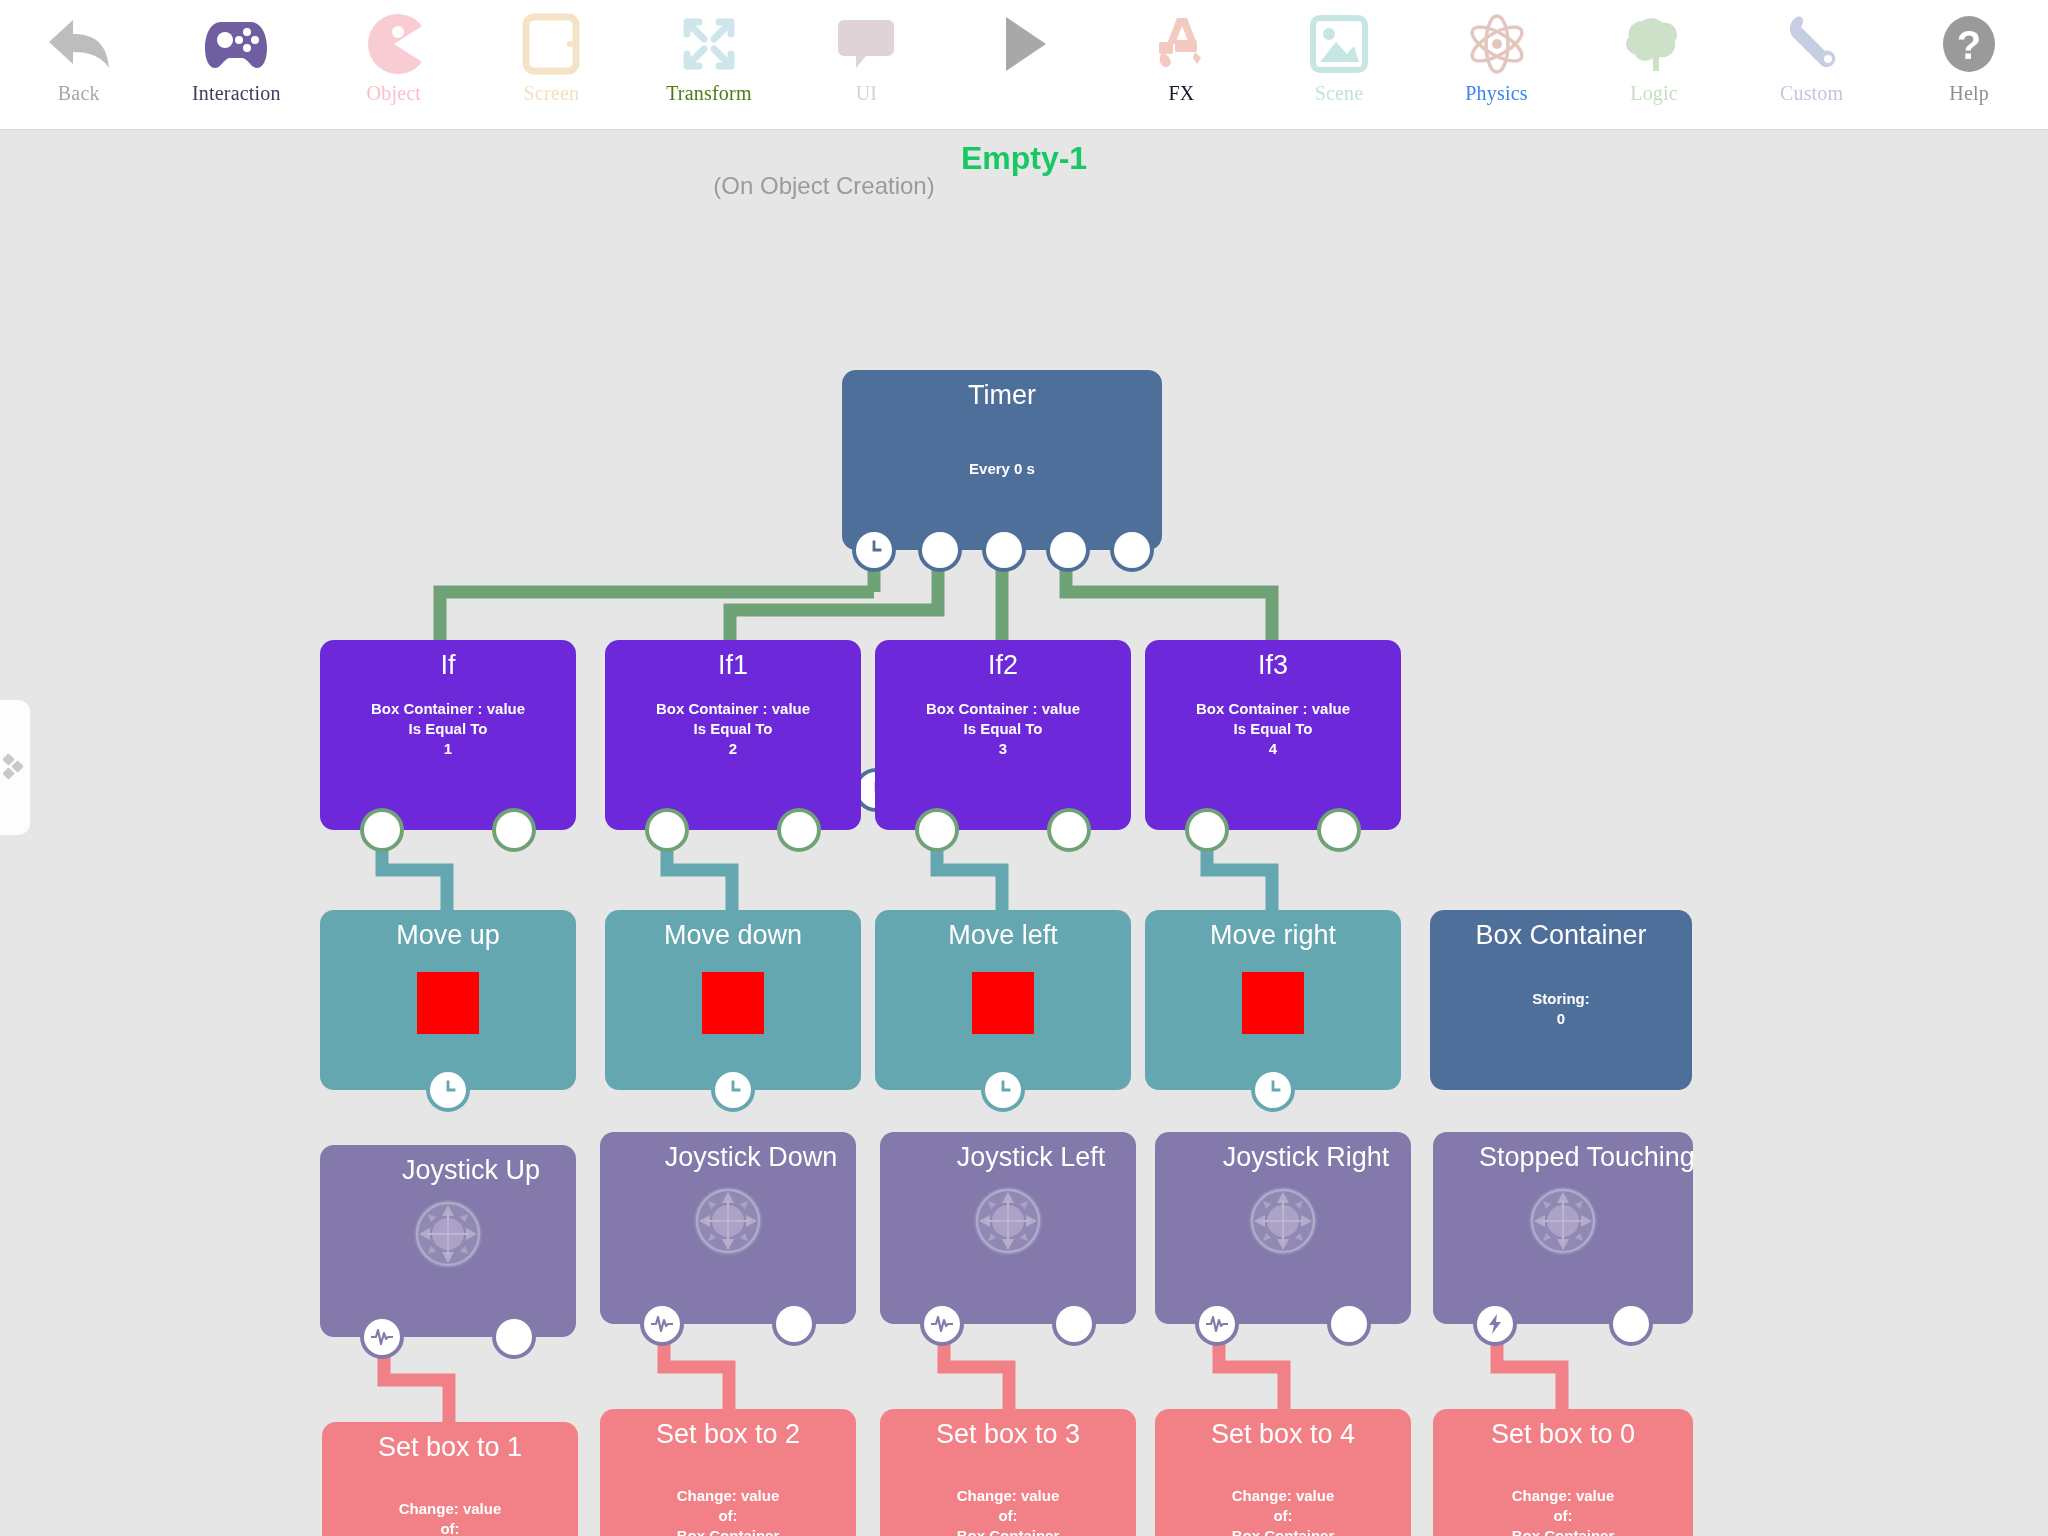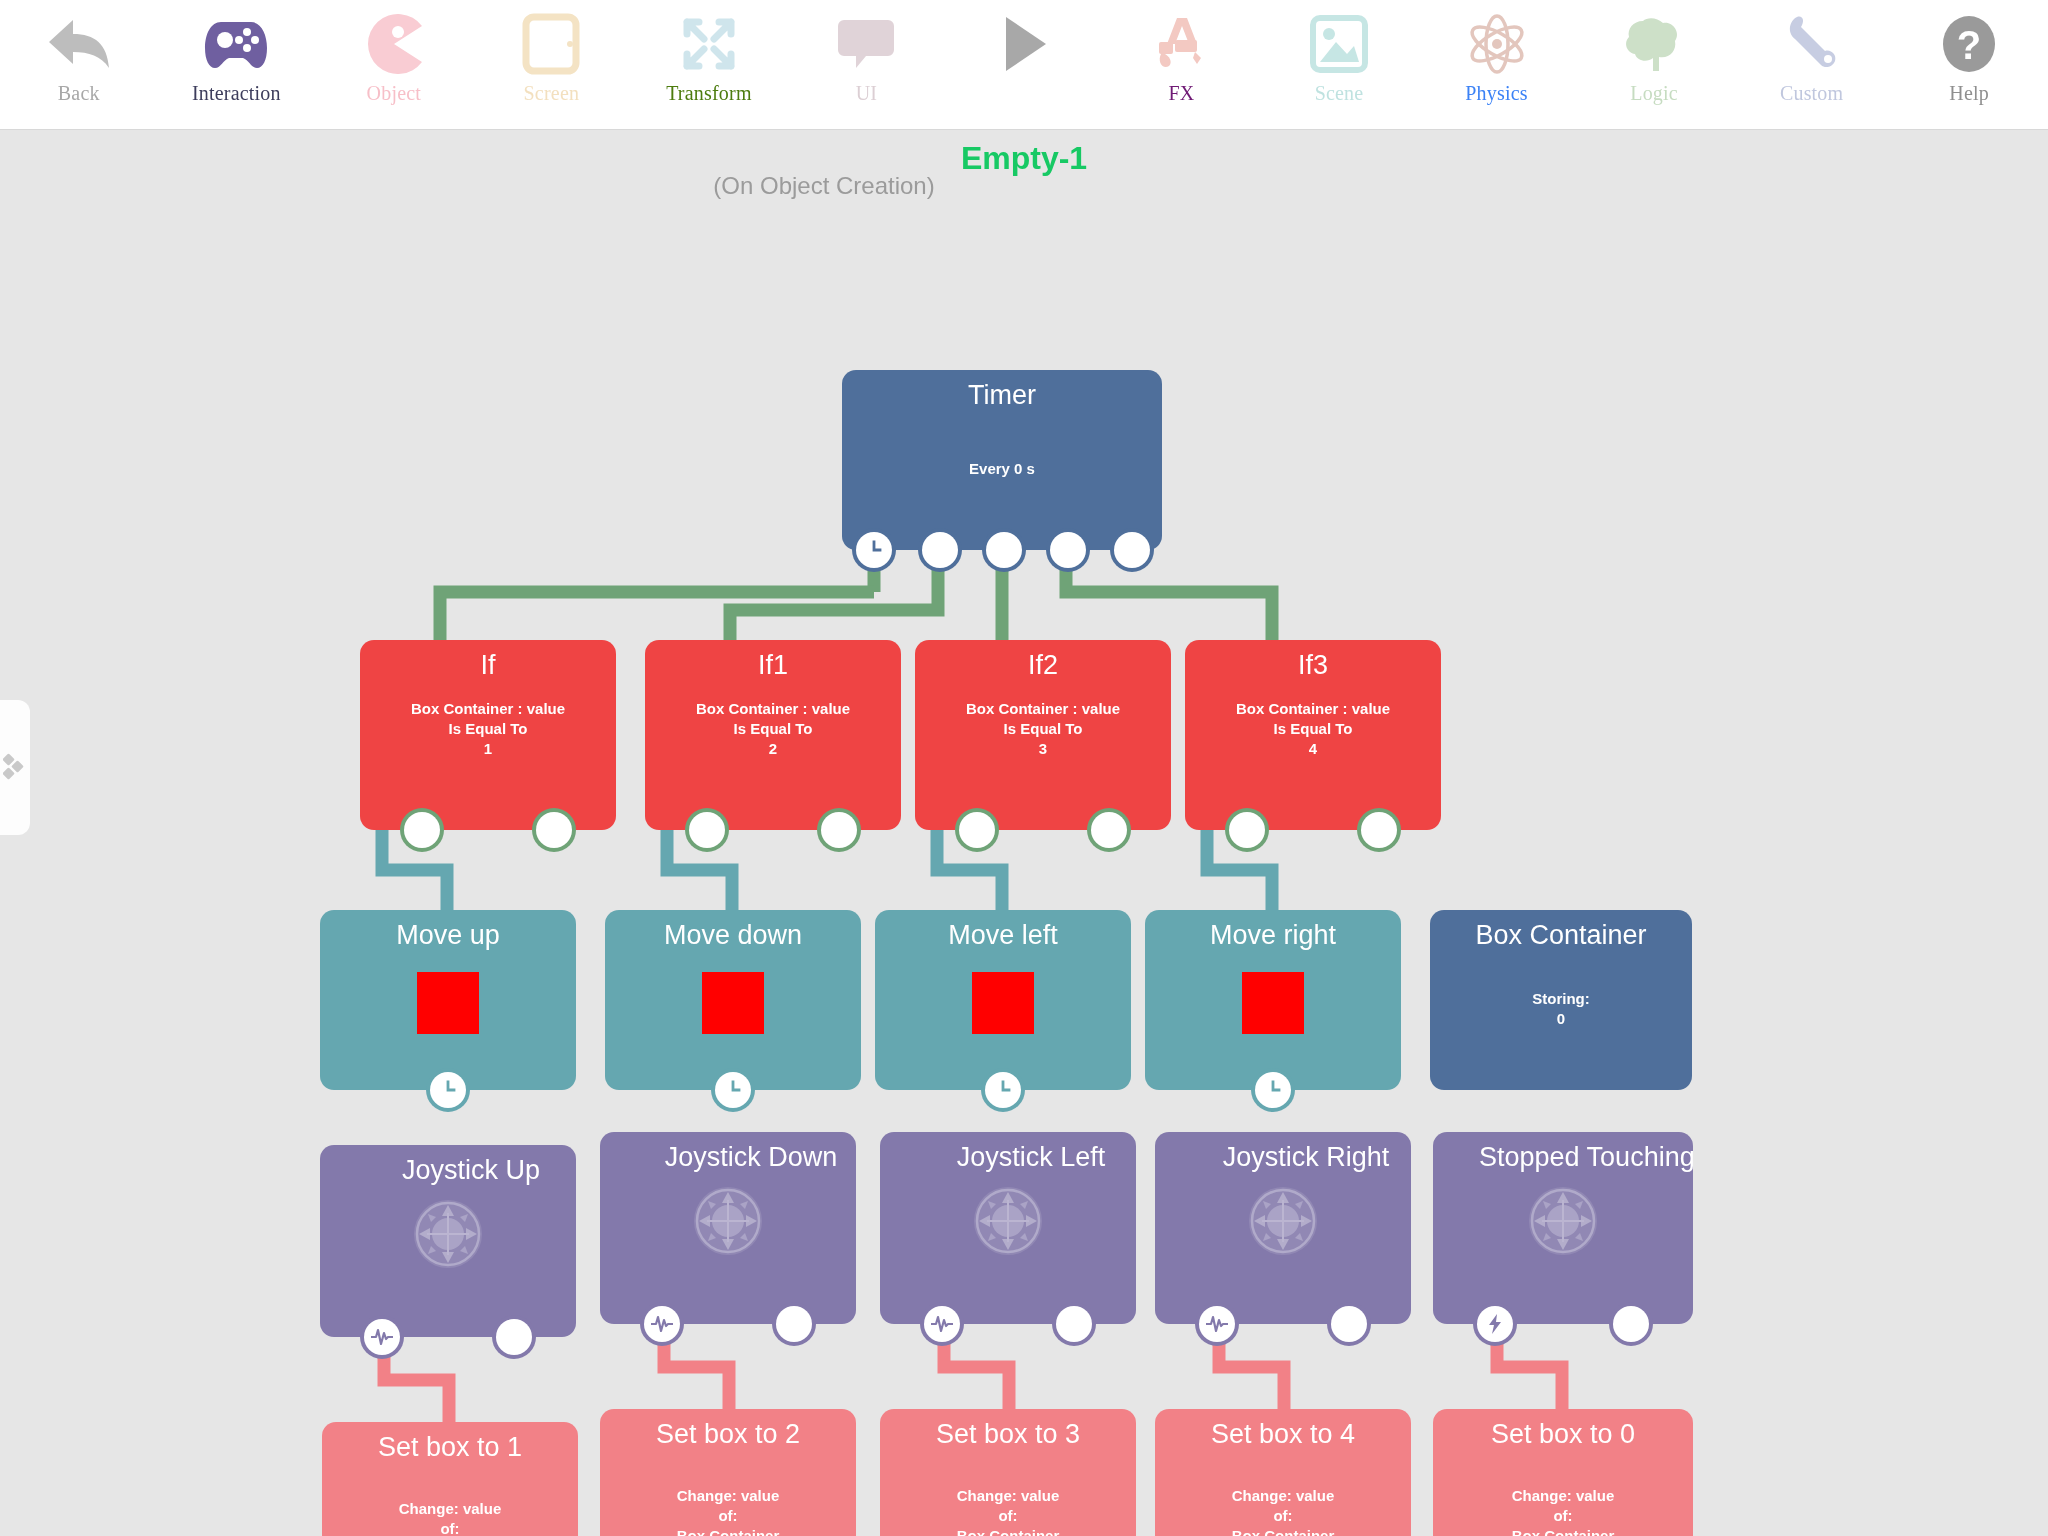--- a/index.html
+++ b/index.html
@@ -107,21 +107,21 @@
   }
   .node-body {
     font-size: 15px;
     line-height: 20px;
     font-weight: bold;
     margin-top: 18px;
     padding: 0 8px;
   }
 
   .n-blue   { background: #4f6f9b; }
-  .n-green  { background: #ef4444; margin-left: 40px; }
+  .n-green  { background: #6d28d9; }
   .n-teal   { background: #65a7b0; }
   .n-purple { background: #8379ab; padding-left: 46px; }
   .n-pink   { background: #f28187; }
 
   
   .pin {
     position: absolute;
     width: 36px; height: 36px;
     border-radius: 50%;
     background: #ffffff;
@@ -231,21 +231,21 @@
   <div class="tb-item">
     <div class="tb-icon">
       <svg width="60" height="60" viewBox="0 0 60 60" fill="#f3c9c2">
         <path d="M26 4 L36 4 L46 30 L38 30 L31 12 L24 30 L16 30 Z"></path>
         <rect x="8" y="28" width="14" height="12" rx="2"></rect>
         <rect x="24" y="26" width="22" height="12" rx="2"></rect>
         <path d="M10 40 C6 48 12 56 18 52 C22 48 18 42 14 40 Z"></path>
         <path d="M44 38 L50 44 L46 50 L42 44 Z"></path>
       </svg>
     </div>
-    <div class="tb-label" style="color:#701a75">FX</div>
+    <div class="tb-label" style="color:#0f172a">FX</div>
   </div>
 
   <div class="tb-item">
     <div class="tb-icon">
       <svg width="60" height="60" viewBox="0 0 60 60">
           <rect x="4" y="4" width="52" height="52" rx="7" fill="none" stroke="#c6e6e4" stroke-width="6"></rect>
           <circle cx="20" cy="20" r="6" fill="#c6e6e4"></circle>
           <path d="M11 48 L27 28 L38 40 L45 32 L50 48 Z" fill="#c6e6e4"></path>
         </svg>
     </div>

